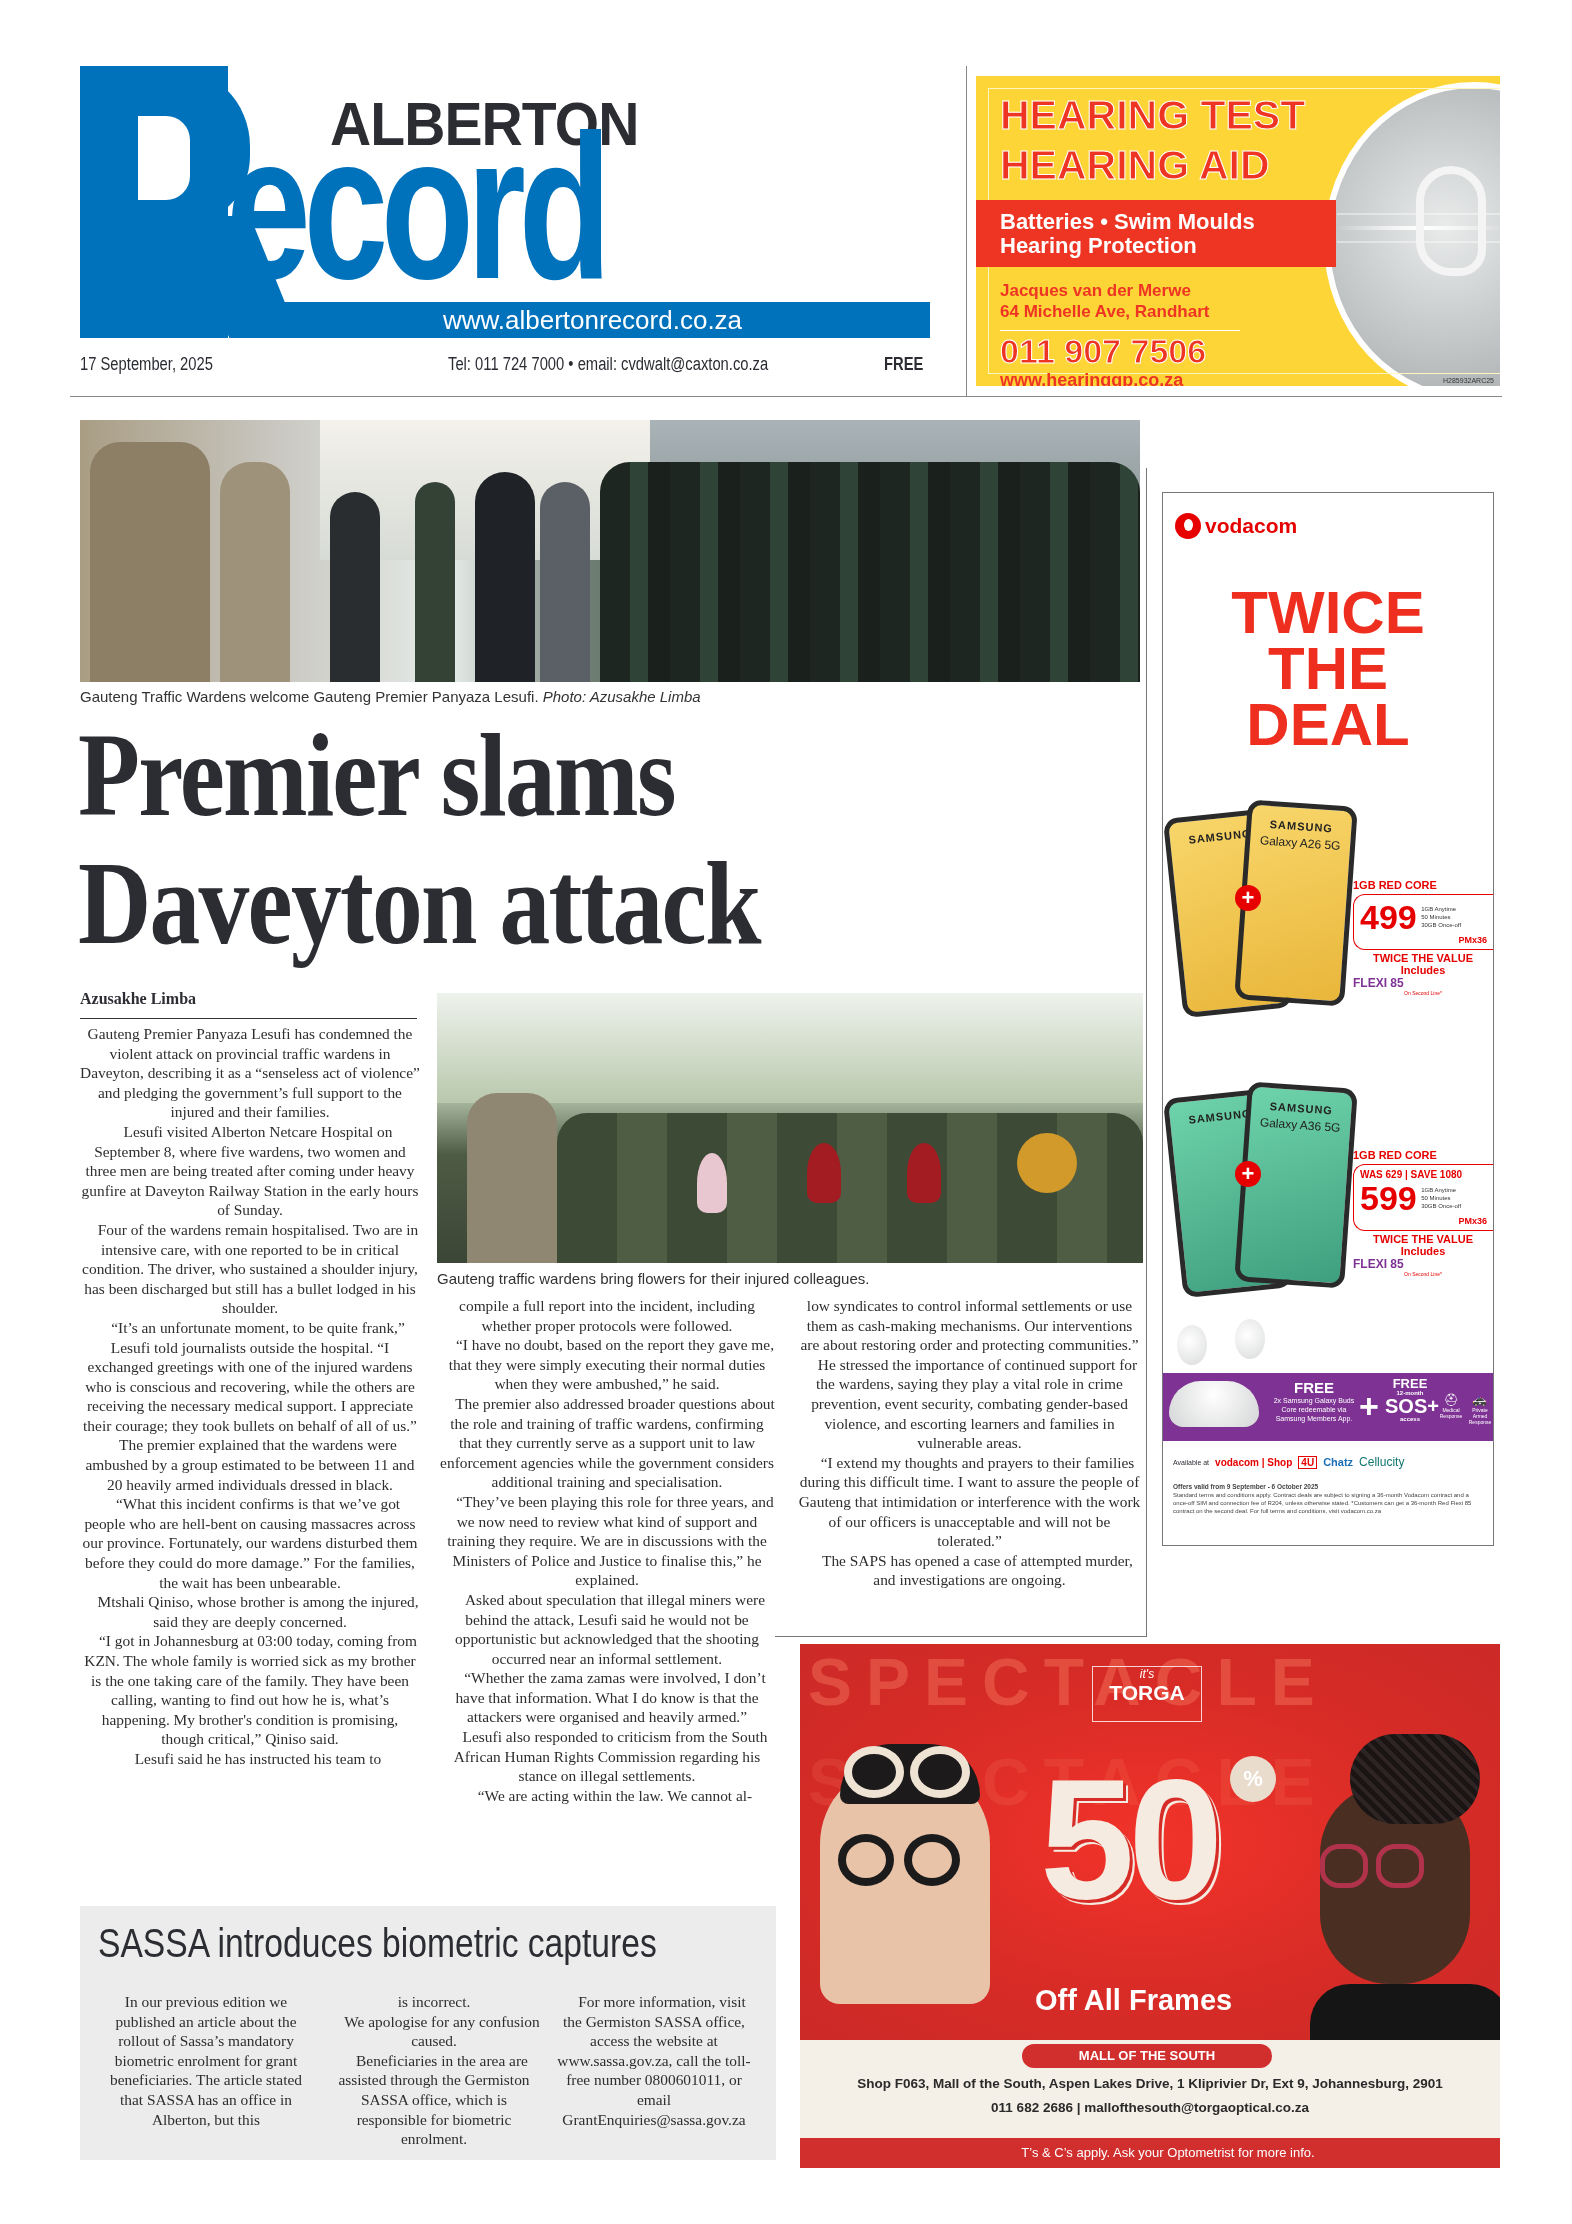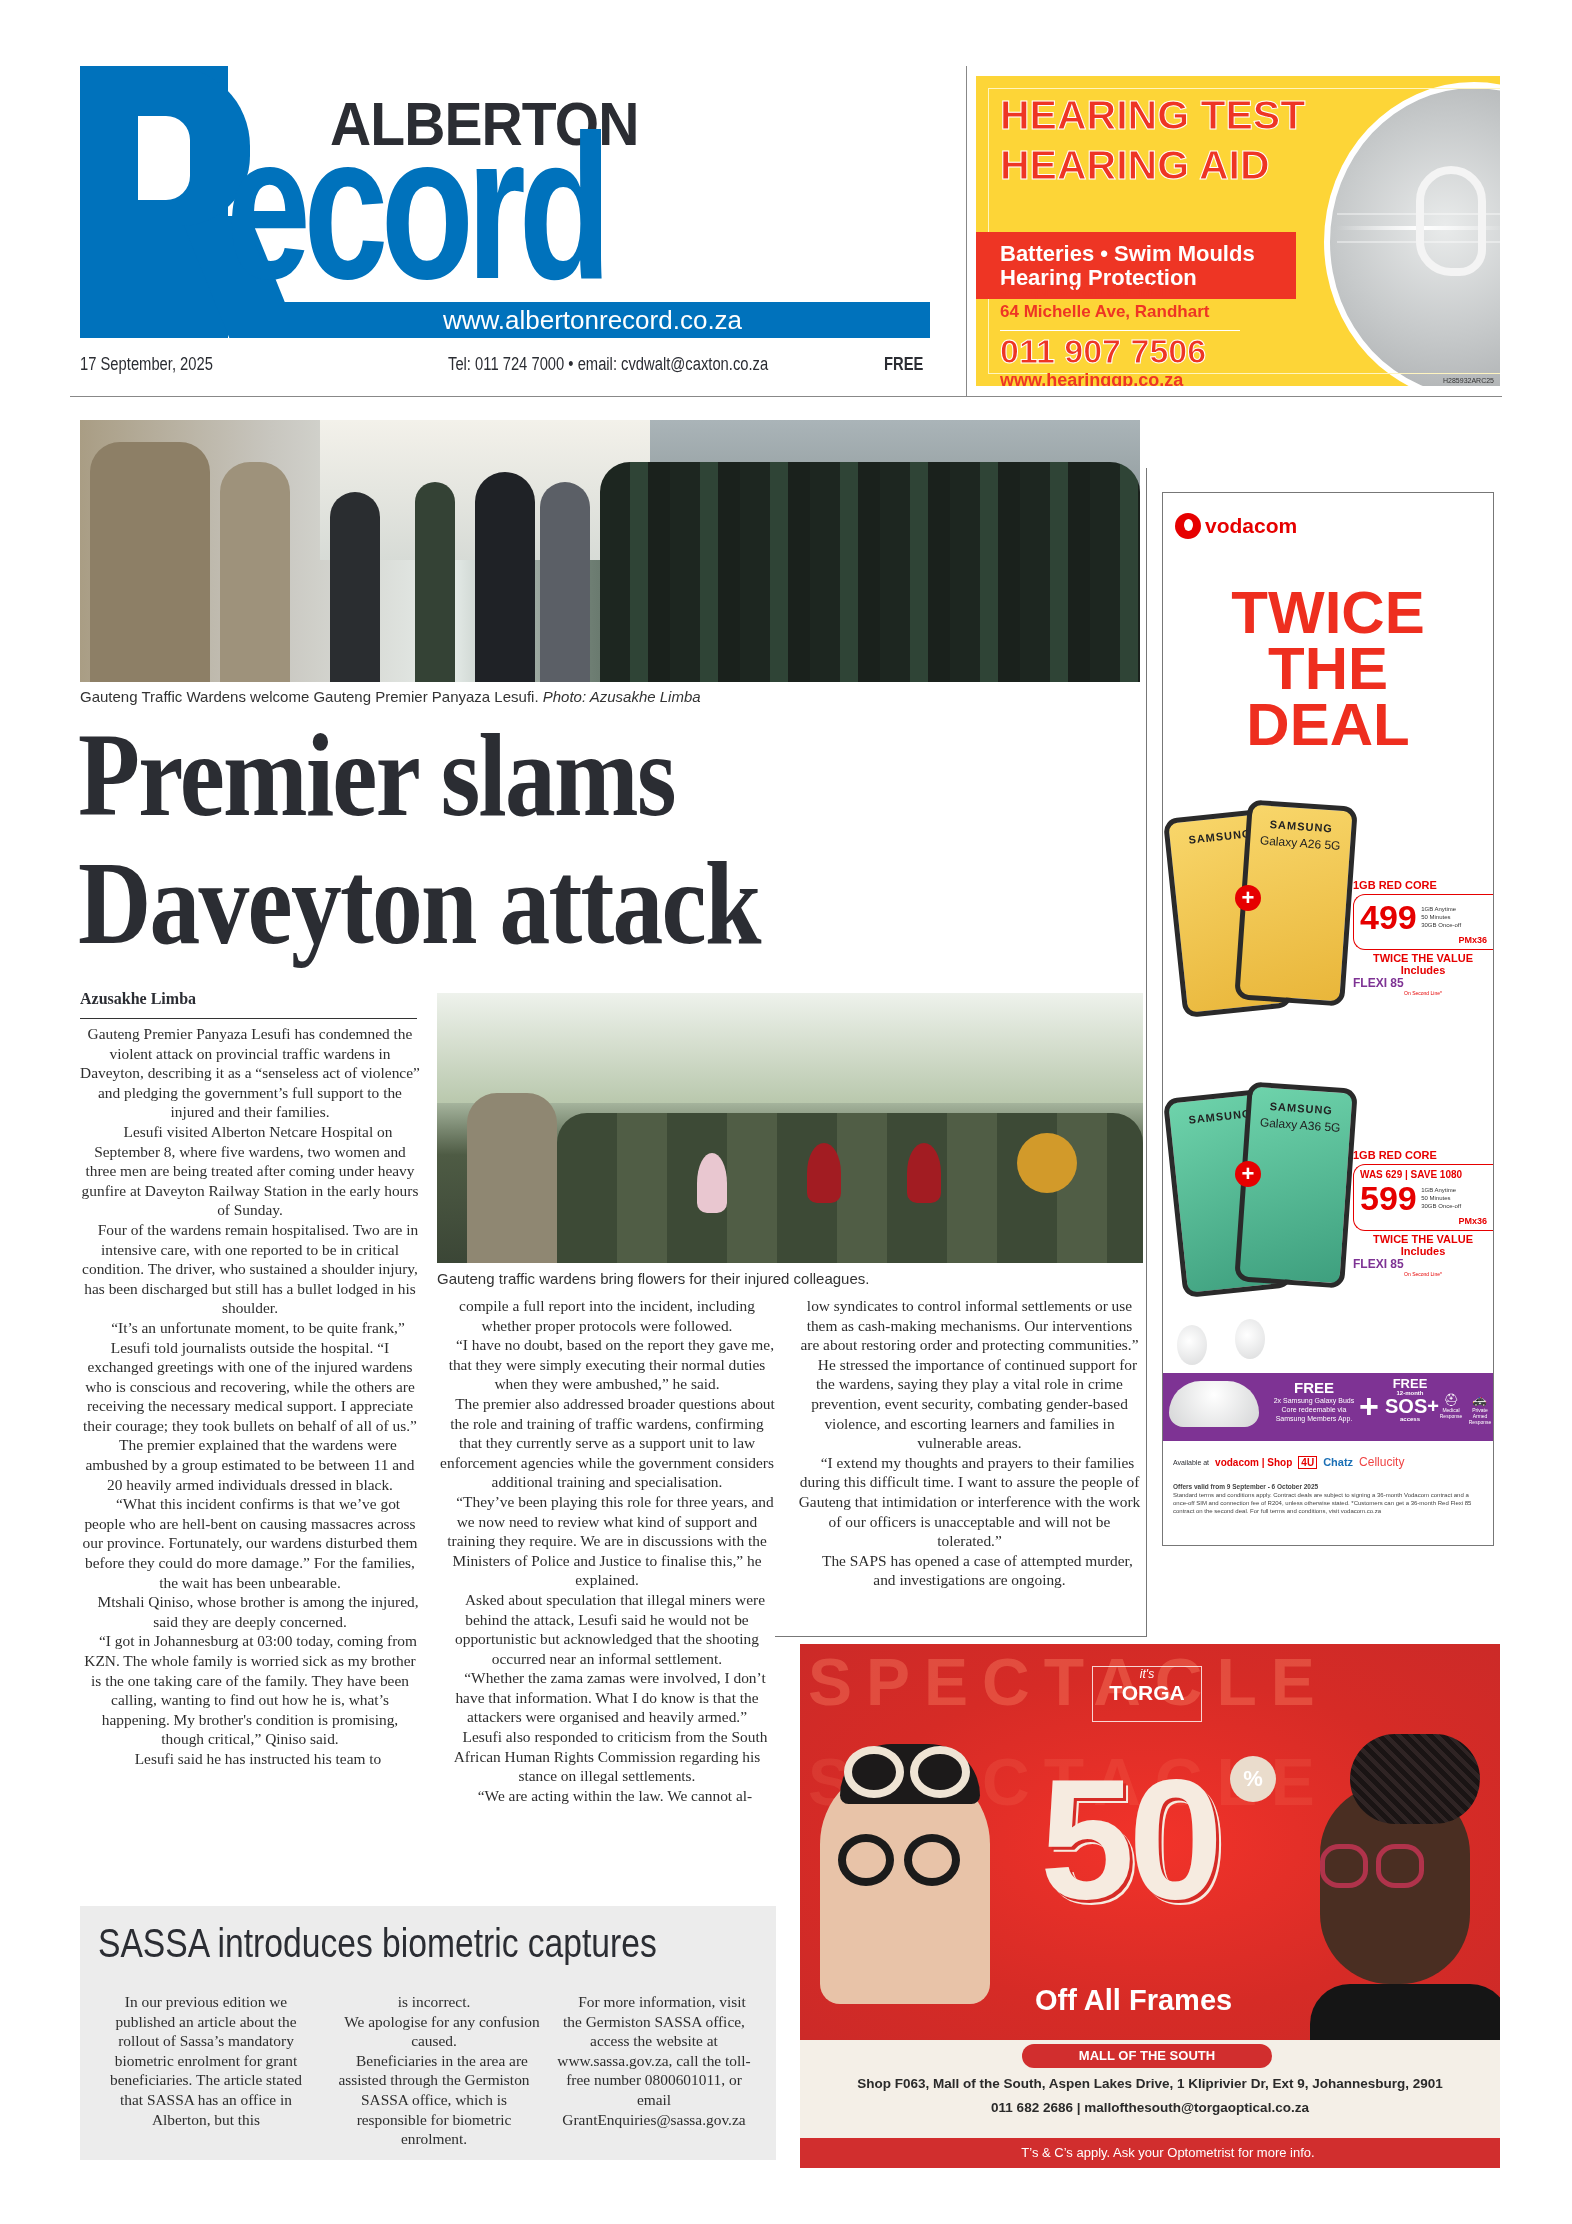--- a/index.html
+++ b/index.html
@@ -15,21 +15,21 @@
   .mast-bar { left: 175px; top: 236px; width: 675px; height: 36px; background: #0072bc; color: #fff; font-family: "Liberation Sans", sans-serif; font-size: 26px; text-align: center; line-height: 36px; }
   .dateline { top: 354px; font-family: "Liberation Sans", sans-serif; font-size: 18px; color: #2b2d33; transform: scaleX(0.82); transform-origin: left; }
   .free { font-weight: bold; }
   .hr-top { left: 70px; top: 396px; width: 1432px; height: 1px; background: #888; }
   .vr-top { left: 966px; top: 66px; width: 1px; height: 330px; background: #888; }
 
   
   .hear { left: 976px; top: 76px; width: 524px; height: 310px; background: #fdd537; overflow: hidden; }
   .hear-border { left: 12px; top: 12px; width: 520px; height: 286px; border: 1px solid #fff5c0; }
   .hear-t { left: 24px; font-family: "Liberation Sans", sans-serif; font-weight: bold; color: #ee3524; font-size: 41px; -webkit-text-stroke: 1px #fff; letter-spacing: 0px; }
-  .hear-band { left: 0; top: 124px; width: 320px; height: 67px; background: #ee3524; margin-top: 32px; }
+  .hear-band { left: 0; top: 124px; width: 360px; height: 67px; background: #ee3524; }
   .hear-band span { display: block; color: #fff; font-family: "Liberation Sans", sans-serif; font-weight: bold; font-size: 22px; padding-left: 24px; line-height: 24px; }
   .hear-name { left: 24px; top: 204px; color: #ee3524; font-family: "Liberation Sans", sans-serif; font-weight: bold; font-size: 17px; line-height: 21px; }
   .hear-line { left: 24px; top: 254px; width: 240px; height: 1px; background: #fff; }
   .hear-phone { left: 24px; top: 256px; color: #ee3524; font-family: "Liberation Sans", sans-serif; font-weight: bold; font-size: 34px; -webkit-text-stroke: 1px #fff; }
   .hear-web { left: 24px; top: 294px; color: #ee3524; font-family: "Liberation Sans", sans-serif; font-weight: bold; font-size: 18px; }
   .hear-circle { left: 348px; top: 6px; width: 300px; height: 320px; border-radius: 50%; background: radial-gradient(circle at 40% 45%, #e9ebeb 0%, #c6c9ca 45%, #9a9d9f 100%); border: 6px solid #fff; }
   .hear-ear { left: 440px; top: 90px; width: 70px; height: 110px; border-radius: 40px 40px 30px 40px; border: 8px solid #f4f4f4; }
   .hear-wave { left: 360px; top: 150px; width: 170px; height: 4px; background: linear-gradient(90deg, transparent, #fff, transparent); box-shadow: 0 -14px 0 -1px rgba(255,255,255,.4), 0 14px 0 -1px rgba(255,255,255,.4); }
   .hear-code { right: 6px; bottom: 2px; font-family: "Liberation Sans", sans-serif; font-size: 7px; color: #333; }
 
@@ -311,21 +311,21 @@
       <div style="font-size:12px;">🚓</div>
       <div>Private Armed Response</div>
     </div>
   </div>
   <div class="abs case" style="left:6px;top:888px;"></div>
   <div class="abs voda-avail">
     <span>Available at</span>
     <span style="color:#e60000;font-weight:bold;font-size:10px;text-align:right;">vodacom | Shop</span>
     <span style="color:#e60000;font-weight:bold;font-size:10px;border:1px solid #e60000;padding:0 2px;">4U</span>
     <span style="color:#1a6fb5;font-weight:bold;font-size:11px;">Chatz</span>
-    <span style="color:#ef4444;font-size:12px;">Cellucity</span>
+    <span style="color:#0f766e;font-size:12px;">Cellucity</span>
   </div>
   <div class="abs voda-terms">
     <div style="font-weight:bold;font-size:6.5px;">Offers valid from 9 September - 6 October 2025</div>
     <div>Standard terms and conditions apply. Contract deals are subject to signing a 36-month Vodacom contract and a once-off SIM and connection fee of R204, unless otherwise stated. *Customers can get a 36-month Red Flexi 85 contract on the second deal. For full terms and conditions, visit vodacom.co.za</div>
   </div>
 </div>
 
 <div class="abs torga">
   <div class="abs torga-red"></div>
   <div class="abs torga-bg">SPECTACLE</div>

